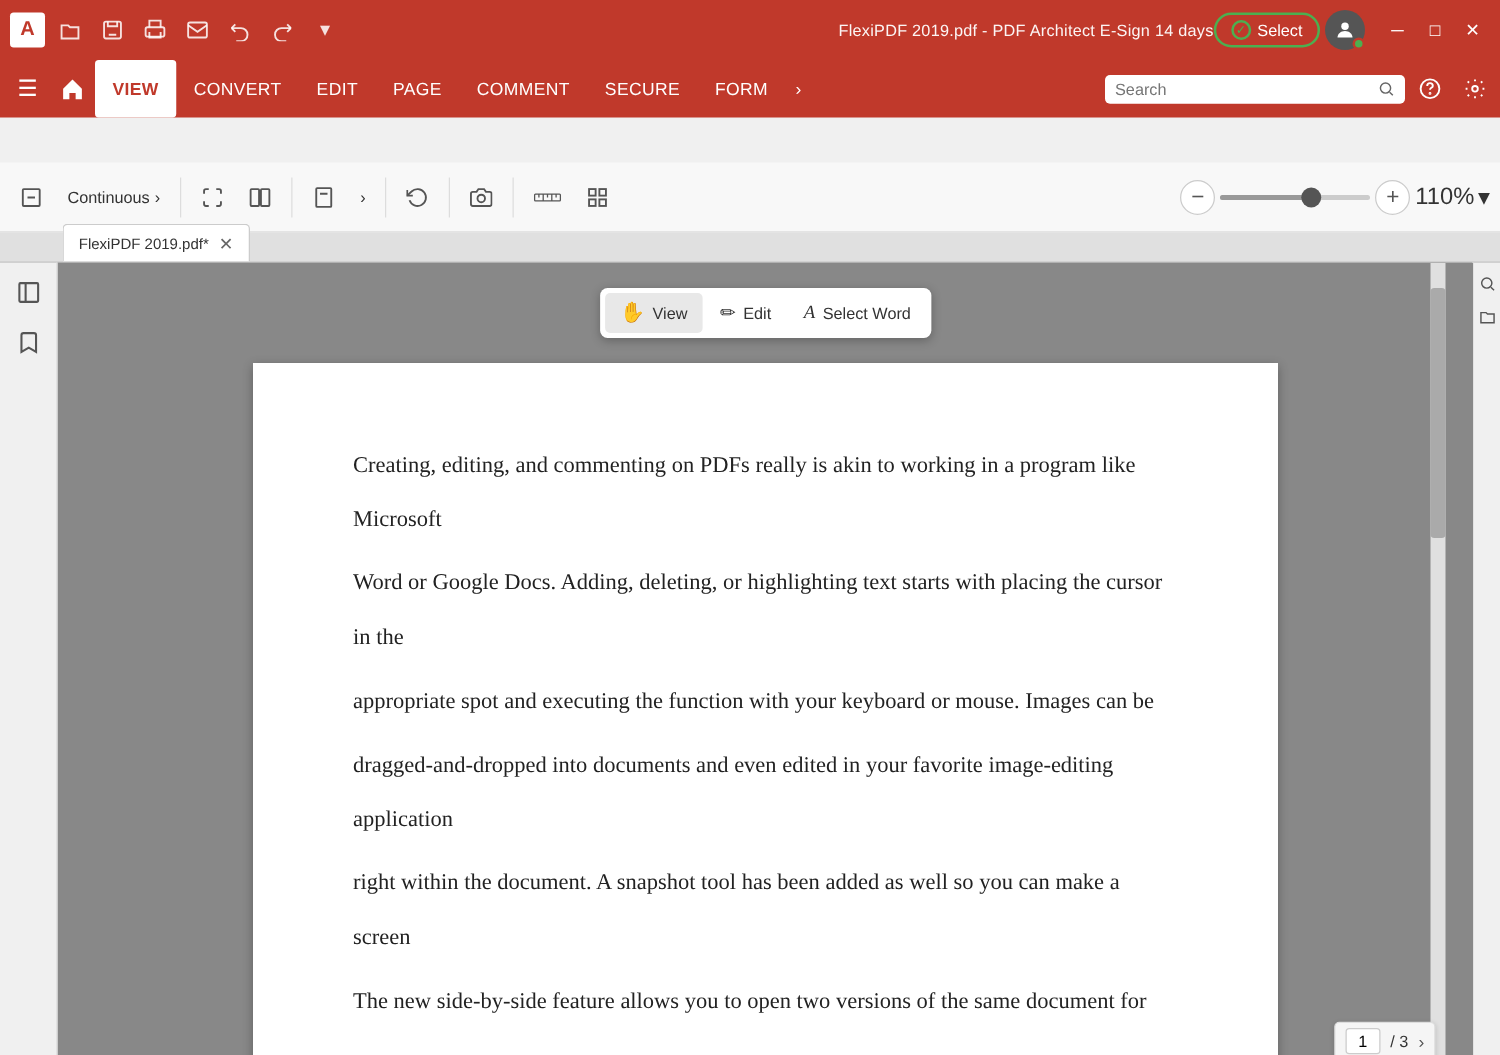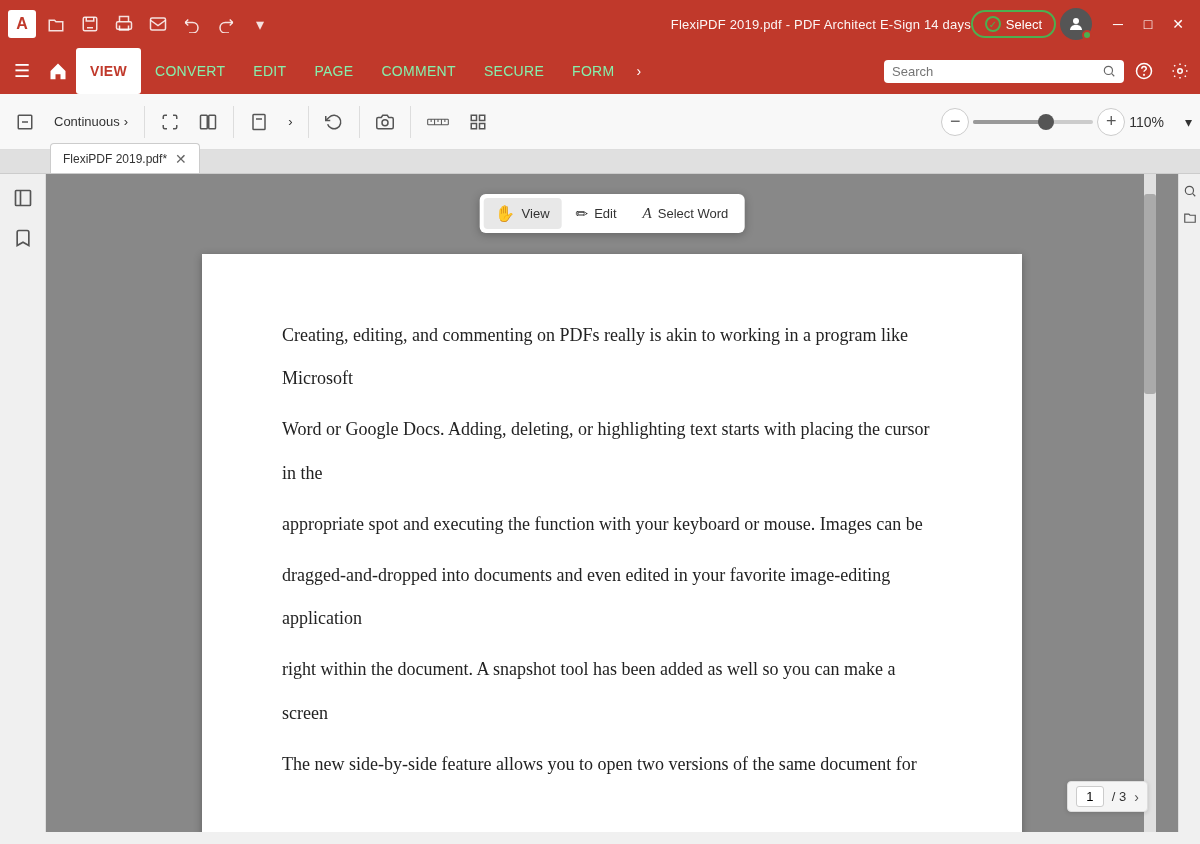--- a/index.html
+++ b/index.html
@@ -122,21 +122,21 @@
       color: white;
       cursor: pointer;
       font-size: 18px;
       border-radius: 3px;
     }
     .menu-item {
       padding: 0 14px;
       height: 46px;
       display: flex;
       align-items: center;
-      color: #86efac;
+      color: #ffffff;
       font-size: 14px;
       font-weight: 500;
       cursor: pointer;
       letter-spacing: 0.3px;
       border-radius: 3px;
     }
     .menu-item.active {
       background: white;
       color: #c0392b;
       font-weight: 600;
@@ -186,20 +186,21 @@
 
     
     .toolbar {
       height: 56px;
       background: #f8f8f8;
       border-bottom: 1px solid #ddd;
       display: flex;
       align-items: center;
       padding: 0 8px;
       gap: 4px;
+      margin-top: 36px;
     }
     .toolbar-btn {
       display: flex;
       align-items: center;
       gap: 4px;
       padding: 4px 8px;
       height: 36px;
       cursor: pointer;
       border-radius: 3px;
       font-size: 13px;
@@ -258,22 +259,22 @@
       top: -6px;
       left: calc(60% - 7px);
       width: 16px; height: 16px;
       background: #555;
       border-radius: 50%;
       cursor: pointer;
     }
     .zoom-value {
       display: flex;
       align-items: center;
-      gap: 21px;
-      font-size: 14px;
+      gap: 3px;
+      font-size: 19px;
       color: #333;
       cursor: pointer;
     }
 
     
     .tab-bar {
       height: 24px;
       background: #e0e0e0;
       display: flex;
       align-items: flex-end;

